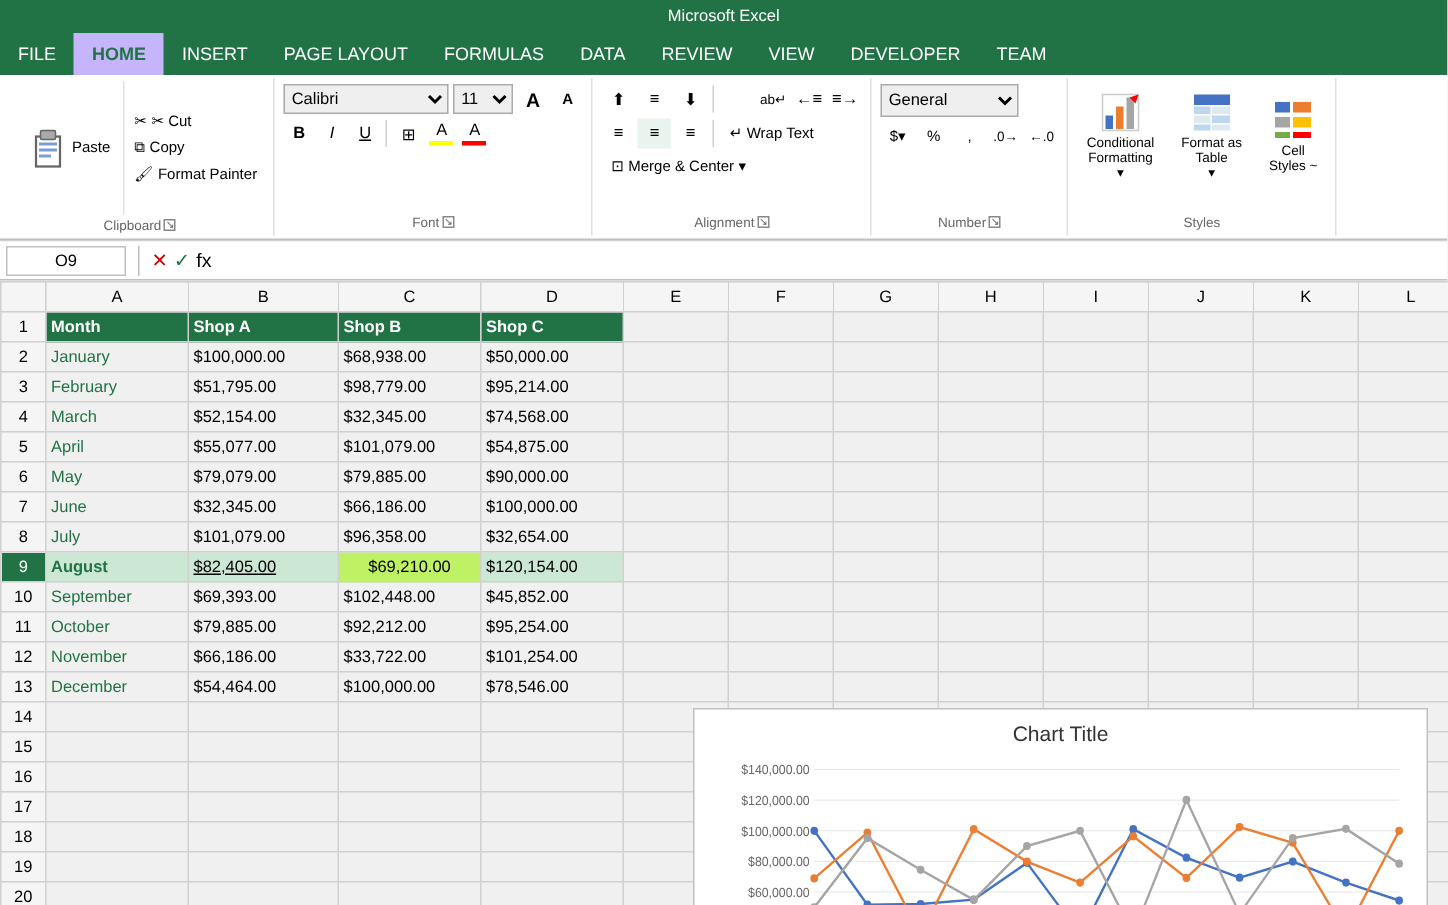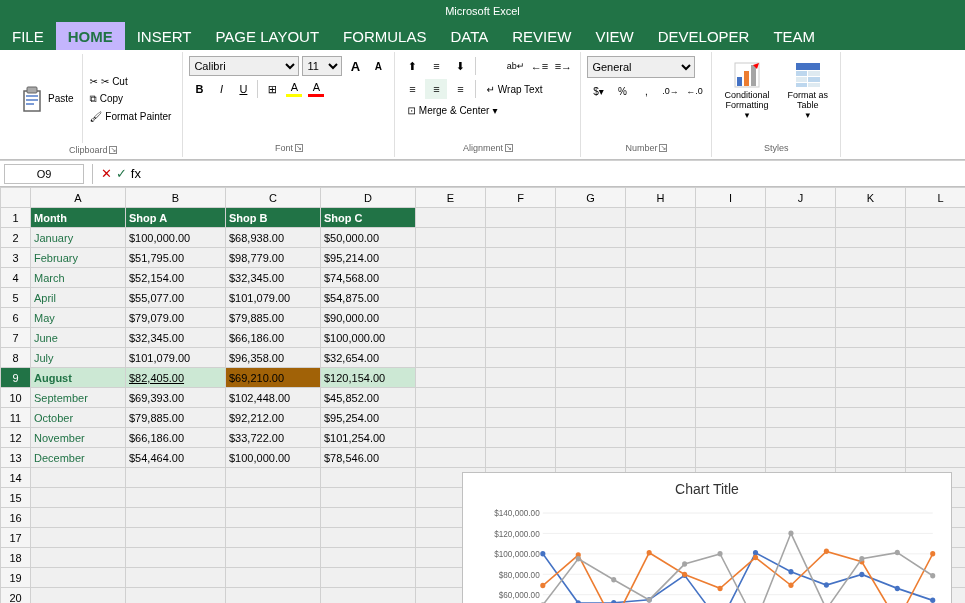--- a/index.html
+++ b/index.html
@@ -5,39 +5,39 @@
     * { box-sizing: border-box; margin: 0; padding: 0; }
     body { font-family: 'Segoe UI', Arial, sans-serif; font-size: 11px; background: #f0f0f0; overflow: hidden; }
 
     
     .title-bar { height: 22px; background: #217346; display: flex; align-items: center; padding: 0 8px; }
     .title-bar-text { color: white; font-size: 11px; flex: 1; text-align: center; }
 
     
     .ribbon { background: #fff; border-bottom: 1px solid #d0d0d0; }
     .ribbon-tabs { display: flex; background: #217346; height: 28px; }
-    .ribbon-tab { padding: 0 12px; height: 28px; display: flex; align-items: center; color: white; font-size: 15px; cursor: pointer; text-align: center; }
+    .ribbon-tab { padding: 0 12px; height: 28px; display: flex; align-items: center; color: white; font-size: 12px; cursor: pointer; text-align: center; }
     .ribbon-tab.active { background: #c4b5fd; color: #217346; font-weight: bold; }
 
     .ribbon-content { display: flex; align-items: stretch; padding: 2px 4px; min-height: 84px; background: #fff; border-bottom: 1px solid #c0c0c0; }
     .paste-btn { display: flex; flex-direction: column; align-items: center; justify-content: center; padding: 4px 8px; cursor: pointer; border-right: 1px solid #e0e0e0; min-width: 50px; }
     .clipboard-sub-btn { display: flex; align-items: center; gap: 3px; font-size: 10px; cursor: pointer; padding: 2px 3px; }
     .font-select { width: 110px; height: 20px; font-size: 11px; border: 1px solid #ababab; }
     .font-size-select { width: 40px; height: 20px; font-size: 11px; border: 1px solid #ababab; }
     .font-btn { width: 20px; height: 20px; display: flex; align-items: center; justify-content: center; border: 1px solid transparent; cursor: pointer; font-size: 11px; }
     .font-btn.bold { font-weight: bold; }
     .font-btn.italic { font-style: italic; }
     .font-btn.underline { text-decoration: underline; }
     .separator { width: 1px; height: 18px; background: #d0d0d0; margin: 0 2px; }
     .color-btn { width: 20px; height: 20px; display: flex; flex-direction: column; align-items: center; justify-content: center; cursor: pointer; font-size: 11px; gap: 1px; }
     .color-bar { width: 16px; height: 3px; }
     .align-btn { width: 22px; height: 20px; display: flex; align-items: center; justify-content: center; border: 1px solid transparent; cursor: pointer; font-size: 11px; }
     .wrap-btn { display: flex; align-items: center; gap: 3px; padding: 2px 5px; border: 1px solid transparent; cursor: pointer; font-size: 10px; }
     .merge-btn { display: flex; align-items: center; gap: 3px; padding: 2px 5px; border: 1px solid transparent; cursor: pointer; font-size: 10px; }
-    .number-select { width: 108px; height: 22px; font-size: 11px; border: 1px solid #ababab; }
+    .number-select { width: 92px; height: 22px; font-size: 11px; border: 1px solid #ababab; }
     .number-btn { width: 22px; height: 20px; display: flex; align-items: center; justify-content: center; border: 1px solid transparent; cursor: pointer; font-size: 10px; }
 
     
     .formula-bar { height: 26px; display: flex; align-items: center; background: #fff; border-bottom: 1px solid #c0c0c0; padding: 0 4px; gap: 4px; }
     .cell-ref { width: 80px; height: 20px; border: 1px solid #c0c0c0; padding: 0 4px; font-size: 11px; text-align: center; }
     .formula-divider { width: 1px; height: 20px; background: #c0c0c0; margin: 0 4px; }
     .formula-icon { cursor: pointer; font-size: 13px; }
     .formula-input { flex: 1; height: 20px; border: none; outline: none; font-size: 11px; padding: 0 4px; }
 
     
@@ -218,20 +218,33 @@
                 <rect x="14" y="10" width="12" height="5" fill="#DEEAF1"></rect>
                 <rect x="2" y="16" width="11" height="5" fill="#DEEAF1"></rect>
                 <rect x="14" y="16" width="12" height="5" fill="#BDD7EE"></rect>
                 <rect x="2" y="22" width="11" height="4" fill="#BDD7EE"></rect>
                 <rect x="14" y="22" width="12" height="4" fill="#DEEAF1"></rect>
               </svg>
           </div>
           <span style="font-size:9px;">Format as<br>Table</span>
           <span style="font-size:9px;">▾</span>
         </div>
+        <div style="display:flex;flex-direction:column;align-items:center;padding:4px 6px;cursor:pointer;font-size:9px;text-align:center;min-width:40px;">
+          <div style="width:30px;height:30px;display:flex;align-items:center;justify-content:center;">
+            <svg width="28" height="28">
+                <rect x="2" y="2" width="10" height="7" fill="#4472C4"></rect>
+                <rect x="14" y="2" width="12" height="7" fill="#ED7D31"></rect>
+                <rect x="2" y="12" width="10" height="7" fill="#A5A5A5"></rect>
+                <rect x="14" y="12" width="12" height="7" fill="#FFC000"></rect>
+                <rect x="2" y="22" width="10" height="4" fill="#70AD47"></rect>
+                <rect x="14" y="22" width="12" height="4" fill="#FF0000"></rect>
+              </svg>
+          </div>
+          <span style="font-size:9px;">Cell<br>Styles ~</span>
+        </div>
       </div>
       <div style="display:flex;align-items:center;justify-content:center;font-size:9px;color:#666;margin-top:auto;">
         <span>Styles</span>
       </div>
     </div>
   </div>
 </div>
 
 <div class="formula-bar">
   <input class="cell-ref" value="O9" style="">
@@ -380,21 +393,21 @@
             <td></td>
             <td></td>
             <td></td>
             <td></td>
             <td></td>
           </tr>
           <tr>
             <td class="row-header" style="background: rgb(33, 115, 70); color: white;">9</td>
             <td style="color: rgb(33, 115, 70); background: rgb(204, 232, 212); font-weight: bold;">August</td>
             <td style="background: rgb(204, 232, 212); text-decoration: underline;">$82,405.00</td>
-            <td style="background: #a16207;">$69,210.00</td>
+            <td style="background: #bef264; text-align: center;">$69,210.00</td>
             <td style="background: rgb(204, 232, 212);">$120,154.00</td>
             <td></td>
             <td></td>
             <td></td>
             <td></td>
             <td></td>
             <td></td>
             <td></td>
             <td></td>
           </tr>

